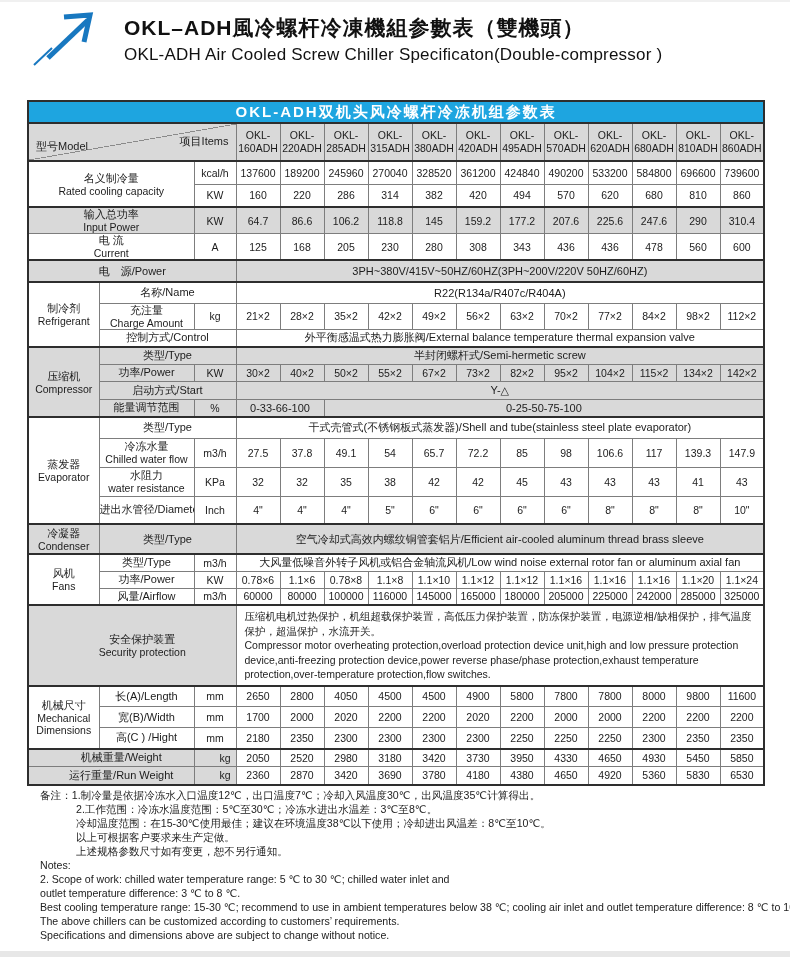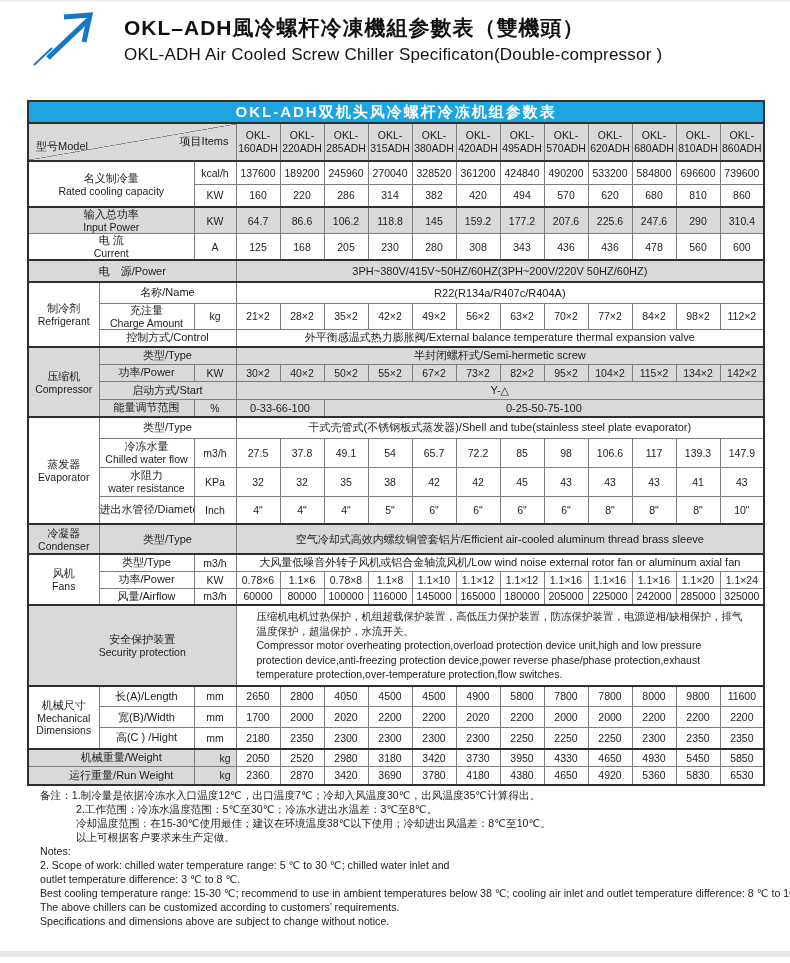--- a/index.html
+++ b/index.html
@@ -34,21 +34,21 @@
   .corner .tl { position: absolute; left: 7px; bottom: 6px; font-size: 11px; }
   .corner .br { position: absolute; right: 7px; top: 10px; font-size: 11px; }
 
   .cn { font-size: 11px; line-height: 13px; white-space: nowrap; }
   .en { font-size: 10.5px; line-height: 12px; white-space: nowrap; }
   .group .en { white-space: normal; }
   .model .cn, .model .en { font-size: 10.5px; line-height: 13px; }
   .val { font-size: 10.5px; }
   .unit { font-size: 10.5px; }
   .spanval { font-size: 11px; }
-  .sec { text-align: left; padding: 3px 20px; font-size: 10.5px; line-height: 14.5px; }
+  .sec { text-align: left; padding: 3px 8px; font-size: 10.5px; line-height: 14.5px; }
   .sec div { white-space: normal; }
 
   
   .notes { position: absolute; left: 40px; top: 788px; width: 748px; font-size: 10.6px;
            line-height: 14px; color: #222; }
   .nline { white-space: nowrap; }
   .ind { padding-left: 36px; }
 </style>
 </head>
 <body>
@@ -528,20 +528,21 @@
         </tr>
       </tbody>
     </table>
 </div>
 
 <div class="notes">
   <div class="nline">备注：1.制冷量是依据冷冻水入口温度12℃，出口温度7℃；冷却入风温度30℃，出风温度35℃计算得出。</div>
   <div class="nline ind">2.工作范围：冷冻水温度范围：5℃至30℃；冷冻水进出水温差：3℃至8℃。</div>
   <div class="nline ind">冷却温度范围：在15-30℃使用最佳；建议在环境温度38℃以下使用；冷却进出风温差：8℃至10℃。</div>
   <div class="nline ind">以上可根据客户要求来生产定做。</div>
+  <div class="nline ind">上述规格参数尺寸如有变更，恕不另行通知。</div>
   <div class="nline">Notes:</div>
   <div class="nline">2. Scope of work: chilled water temperature range: 5 ℃ to 30 ℃; chilled water inlet and</div>
   <div class="nline">outlet temperature difference: 3 ℃ to 8 ℃.</div>
   <div class="nline">Best cooling temperature range: 15-30 ℃; recommend to use in ambient temperatures below 38 ℃; cooling air inlet and outlet temperature difference: 8 ℃ to 10 ℃.</div>
   <div class="nline">The above chillers can be customized according to customers’ requirements.</div>
   <div class="nline">Specifications and dimensions above are subject to change without notice.</div>
 </div>
 
 <div class="bottom-strip"></div>
 

